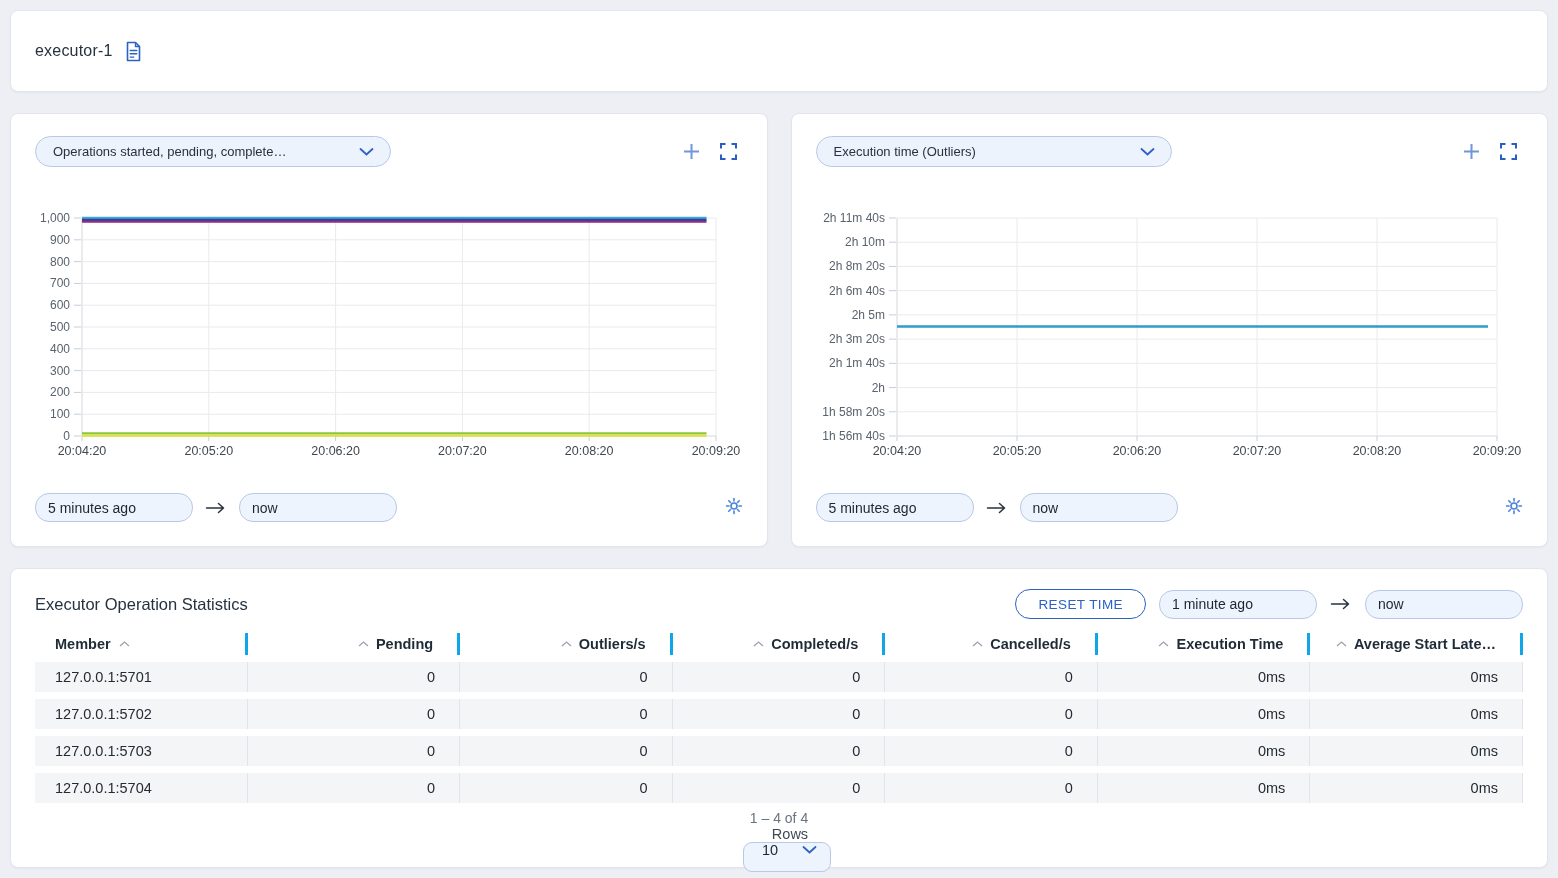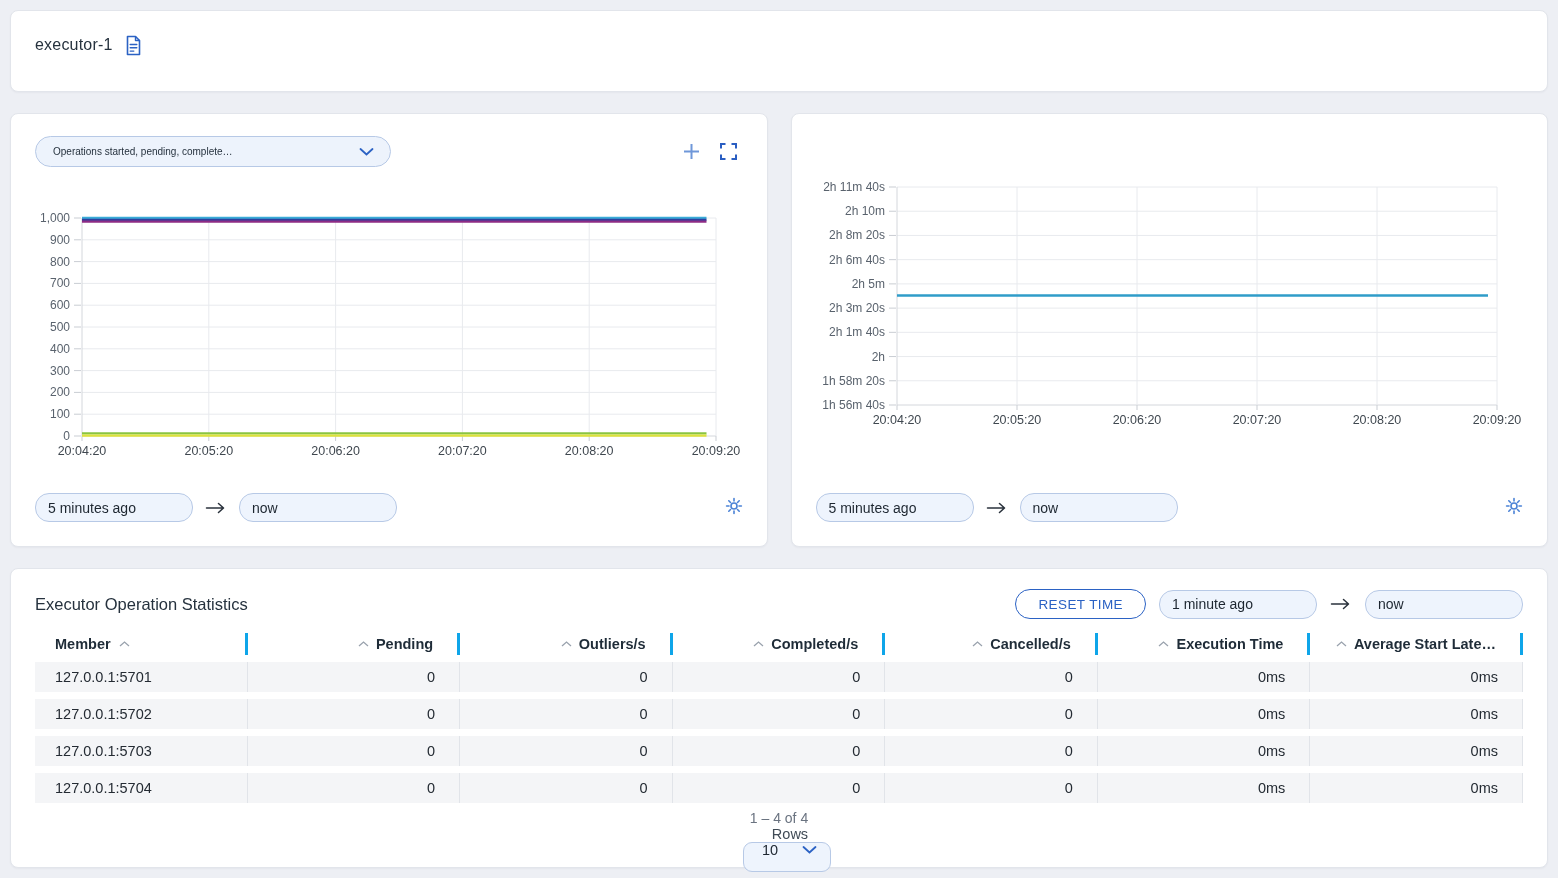--- a/index.html
+++ b/index.html
@@ -14,21 +14,21 @@
     background: #ffffff;
     border: 1px solid #e2e5eb;
     border-radius: 8px;
     box-shadow: 0 1px 2px rgba(20,30,50,.04);
   }
   
   .top-card {
     height: 82px;
     padding: 24px 24px;
     display: flex;
-    align-items: flex-start;
+    align-items: center;
     gap: 11px;
   }
   .entity-title { font-size: 16px; letter-spacing: .2px; color: #26323e; line-height: 20px; }
   
   .charts-row { display: flex; gap: 23px; margin-top: 21px; }
   .chart-card {
     flex: 1;
     height: 434px;
     padding: 22px 24px 24px 24px;
     display: flex;
@@ -36,21 +36,21 @@
   }
   .chart-head { display: flex; align-items: center; justify-content: space-between; }
   .metric-select {
     width: 356px; height: 31px;
     border: 1px solid #b7c9e6;
     background: #edf3fc;
     border-radius: 16px;
     display: flex; align-items: center; justify-content: space-between;
     padding: 0 16px 0 17px;
     font-family: "Liberation Sans", sans-serif;
-    font-size: 10px; color: #26323e;
+    font-size: 13px; color: #26323e;
     cursor: pointer;
   }
   .panel-actions { display: flex; align-items: center; gap: 19px; padding-right: 6px; }
   .panel-actions svg { display: block; cursor: pointer; }
   .chart-box { height: 251px; margin-top: 44px; position: relative; }
   .chart-box svg { position: absolute; inset: 0; }
   .time-row { margin-top: auto; display: flex; align-items: center; gap: 12px; }
   .time-input {
     width: 158px; height: 29px;
     border: 1px solid #b7c9e6;
@@ -221,20 +221,36 @@
       <span class="gear">
         <svg width="18" height="18" viewBox="0 0 18 18">
           <circle cx="9" cy="9" r="3" fill="none" stroke="#4a82d6" stroke-width="1.6"></circle>
           <path d="M9 1.6 V4 M9 14 V16.4 M1.6 9 H4 M14 9 H16.4 M3.8 3.8 L5.5 5.5 M12.5 12.5 L14.2 14.2 M14.2 3.8 L12.5 5.5 M5.5 12.5 L3.8 14.2" stroke="#4a82d6" stroke-width="1.6" fill="none" stroke-linecap="round"></path>
         </svg>
       </span>
     </div>
   </div>
 
   <div class="card chart-card">
+    <div class="chart-head">
+      <button class="metric-select">
+        <span>Execution time (Outliers)</span>
+        <svg width="15" height="8" viewBox="0 0 15 8">
+          <polyline points="1.5,1 7.5,6.5 13.5,1" fill="none" stroke="#2b62c4" stroke-width="1.8" stroke-linecap="round"></polyline>
+        </svg>
+      </button>
+      <div class="panel-actions">
+        <svg width="19" height="19" viewBox="0 0 19 19">
+          <path d="M9.5 2 V17 M2 9.5 H17" stroke="#6f97d9" stroke-width="2" fill="none"></path>
+        </svg>
+        <svg width="17" height="17" viewBox="0 0 17 17">
+          <path d="M1 5.5 V1 H5.5 M11.5 1 H16 V5.5 M16 11.5 V16 H11.5 M5.5 16 H1 V11.5" fill="none" stroke="#2a5ec2" stroke-width="2"></path>
+        </svg>
+      </div>
+    </div>
     <div class="chart-box">
         <svg width="708" height="251">
           <line x1="81" y1="7" x2="681" y2="7" stroke="#e8eaee" stroke-width="1"></line>
           <line x1="73" y1="7" x2="80" y2="7" stroke="#c9cdd3" stroke-width="1"></line>
           <text x="69" y="11" text-anchor="end" fill="#59626d" font-size="12px" font-family="Liberation Sans, sans-serif">2h 11m 40s</text>
           <line x1="81" y1="31.22222222222222" x2="681" y2="31.22222222222222" stroke="#e8eaee" stroke-width="1"></line>
           <line x1="73" y1="31.22222222222222" x2="80" y2="31.22222222222222" stroke="#c9cdd3" stroke-width="1"></line>
           <text x="69" y="35.22222222222222" text-anchor="end" fill="#59626d" font-size="12px" font-family="Liberation Sans, sans-serif">2h 10m</text>
           <line x1="81" y1="55.44444444444444" x2="681" y2="55.44444444444444" stroke="#e8eaee" stroke-width="1"></line>
           <line x1="73" y1="55.44444444444444" x2="80" y2="55.44444444444444" stroke="#c9cdd3" stroke-width="1"></line>

